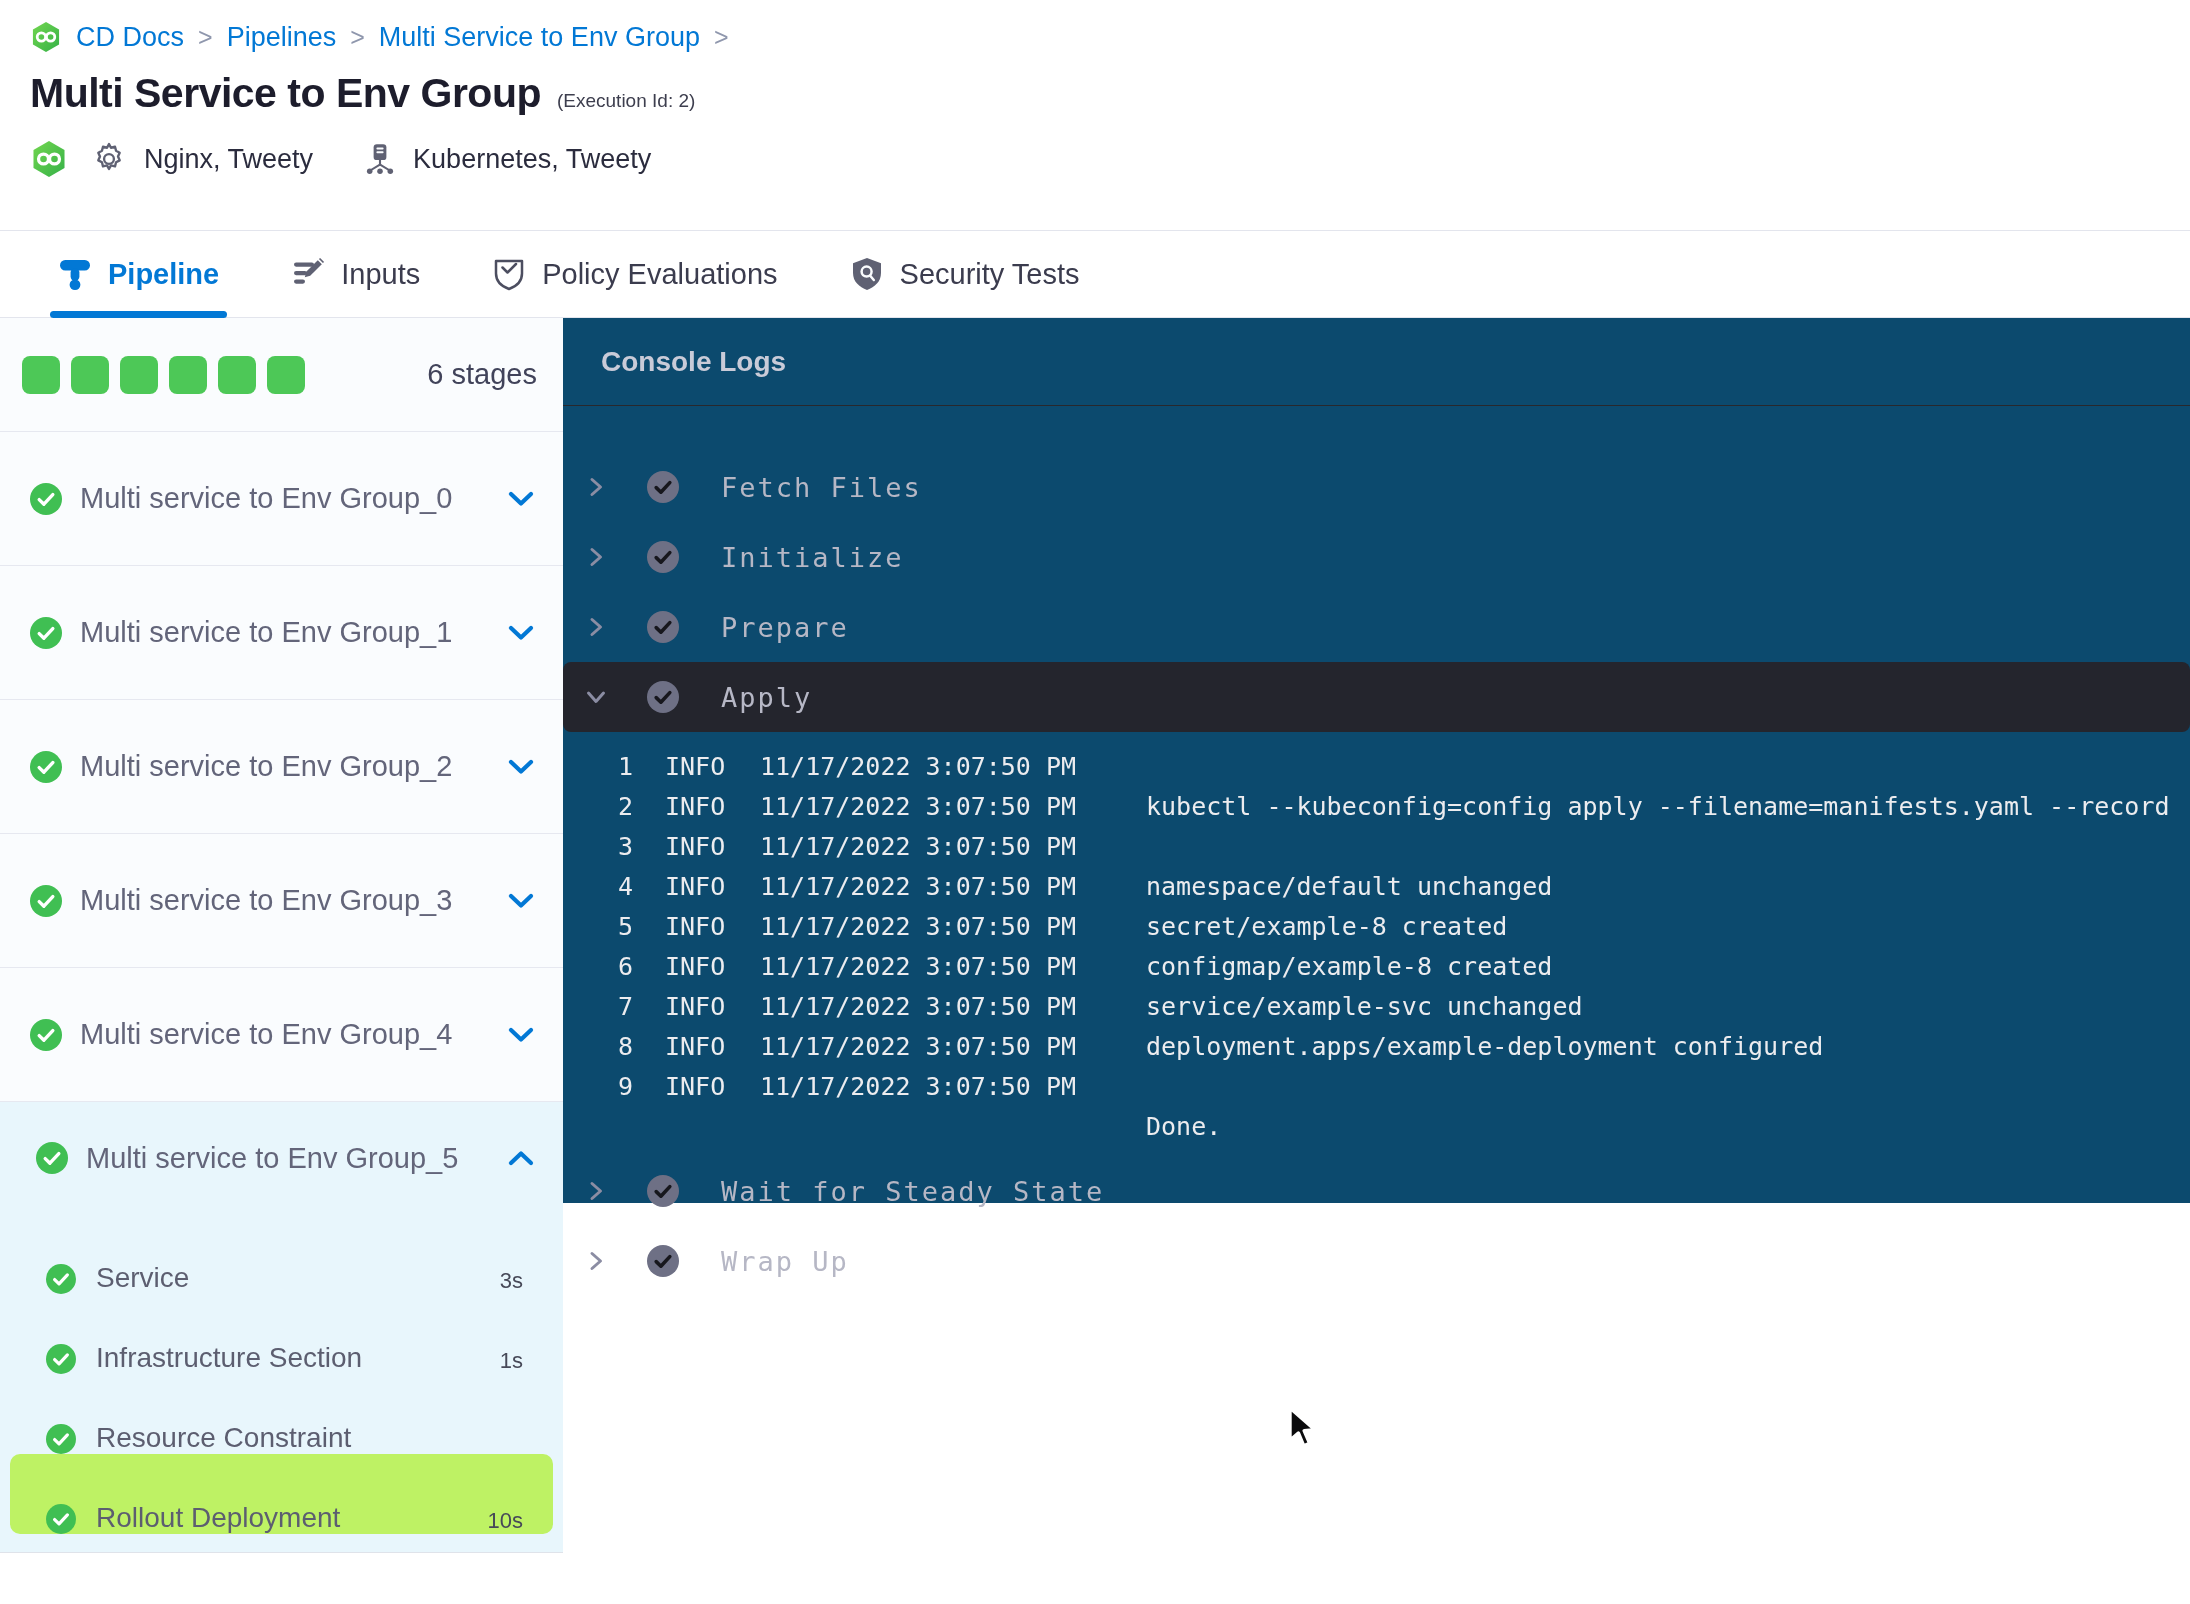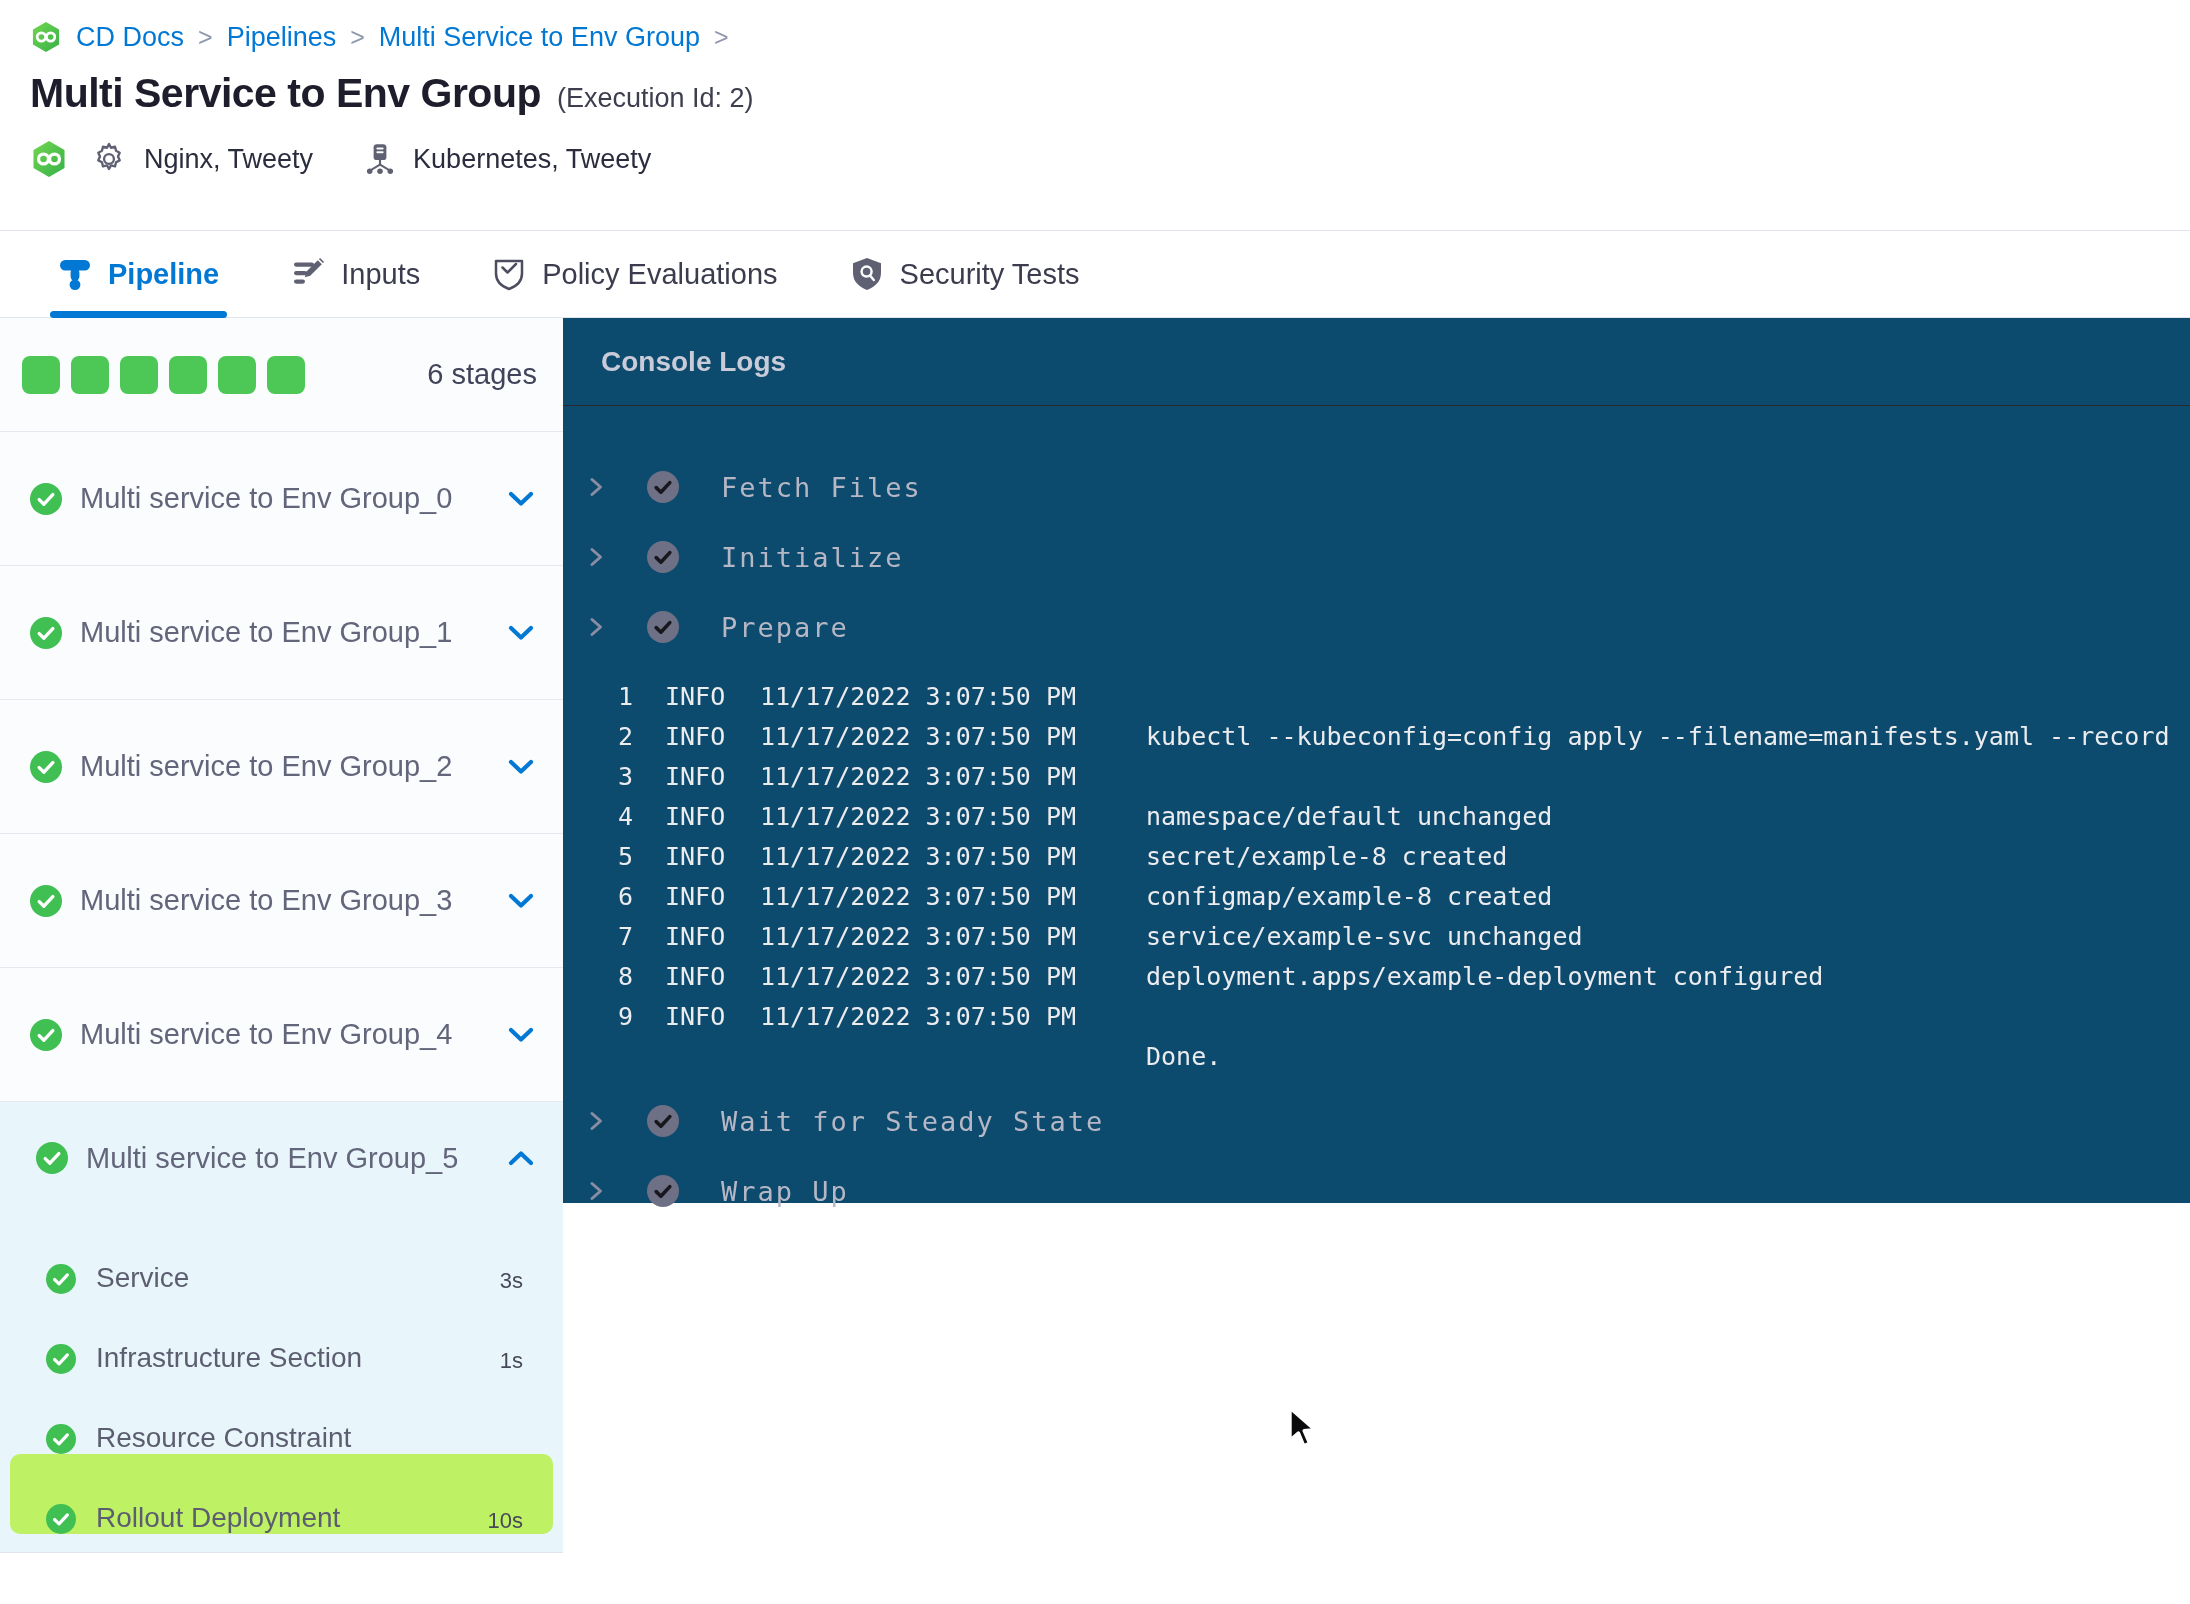--- a/index.html
+++ b/index.html
@@ -11,21 +11,21 @@
   .page { width:2190px; height:1203px; display:flex; flex-direction:column; }
 
   
   .topbar { padding:16px 30px 0 30px; height:230px; background:#fff; }
   .breadcrumb { display:flex; align-items:center; height:42px; }
   .bc-badge { margin-right:14px; display:flex; align-items:center; }
   .bc-link { font-size:27px; color:#0278d5; text-decoration:none; cursor:pointer; }
   .bc-sep { font-size:25px; color:#8f97ad; margin:0 14px; }
   .title-row { margin-top:12px; display:flex; align-items:baseline; }
   .page-title { font-size:41px; font-weight:700; color:#1d1d2c; letter-spacing:-0.5px; }
-  .exec-id { font-size:27px; color:#3d3e4e; margin-left:16px; }
+  .exec-id { font-size:19px; color:#3d3e4e; margin-left:16px; }
   .services-row { margin-top:18px; display:flex; align-items:center; height:48px; }
   .svc-badge { display:flex; align-items:center; margin-right:22px; }
   .svc-icon { display:flex; align-items:center; margin-right:16px; }
   .svc-text { font-size:27px; color:#2b2c3e; margin-right:50px; }
 
   
   .tabbar { height:88px; border-top:1px solid #e3e5ed; border-bottom:1px solid #e3e5ed;
             display:flex; align-items:center; padding-left:58px; gap:72px; background:#fff;text-align:right; }
   .tab { display:flex; align-items:center; gap:16px; height:100%; position:relative; cursor:pointer; }
   .tab-label { font-size:29px; color:#3b3c4e; font-weight:500; }
@@ -378,20 +378,34 @@
               </svg>
             </span>
        <span class="cstep-status">
               <svg width="32" height="32" viewBox="0 0 32 32">
                 <circle cx="16" cy="16" r="16" fill="#6e7085"></circle>
                 <path d="M9.2 16.6 L13.9 21.2 L22.8 11.6" stroke="#17171d" stroke-width="3.6" fill="none" stroke-linecap="round" stroke-linejoin="round"></path>
               </svg>
             </span>
        <span class="cstep-label">Prepare</span>
      </div>
+          <div class="cstep expanded">
+       <span class="cstep-chevron">
+              <svg width="22" height="22" viewBox="0 0 22 22">
+                <path d="M3.5 7 L11 15.5 L18.5 7" stroke="#8b8da3" stroke-width="3" fill="none" stroke-linecap="round" stroke-linejoin="round"></path>
+              </svg>
+            </span>
+       <span class="cstep-status">
+              <svg width="32" height="32" viewBox="0 0 32 32">
+                <circle cx="16" cy="16" r="16" fill="#6e7085"></circle>
+                <path d="M9.2 16.6 L13.9 21.2 L22.8 11.6" stroke="#17171d" stroke-width="3.6" fill="none" stroke-linecap="round" stroke-linejoin="round"></path>
+              </svg>
+            </span>
+       <span class="cstep-label">Apply</span>
+     </div>
           <div class="loglines">
             <div class="log-line">
            <span class="lnum">1</span>
            <span class="llevel">INFO</span>
            <span class="ltime">11/17/2022 3:07:50 PM</span>
            <span class="lmsg"></span>
          </div>
             <div class="log-line">
            <span class="lnum">2</span>
            <span class="llevel">INFO</span>

